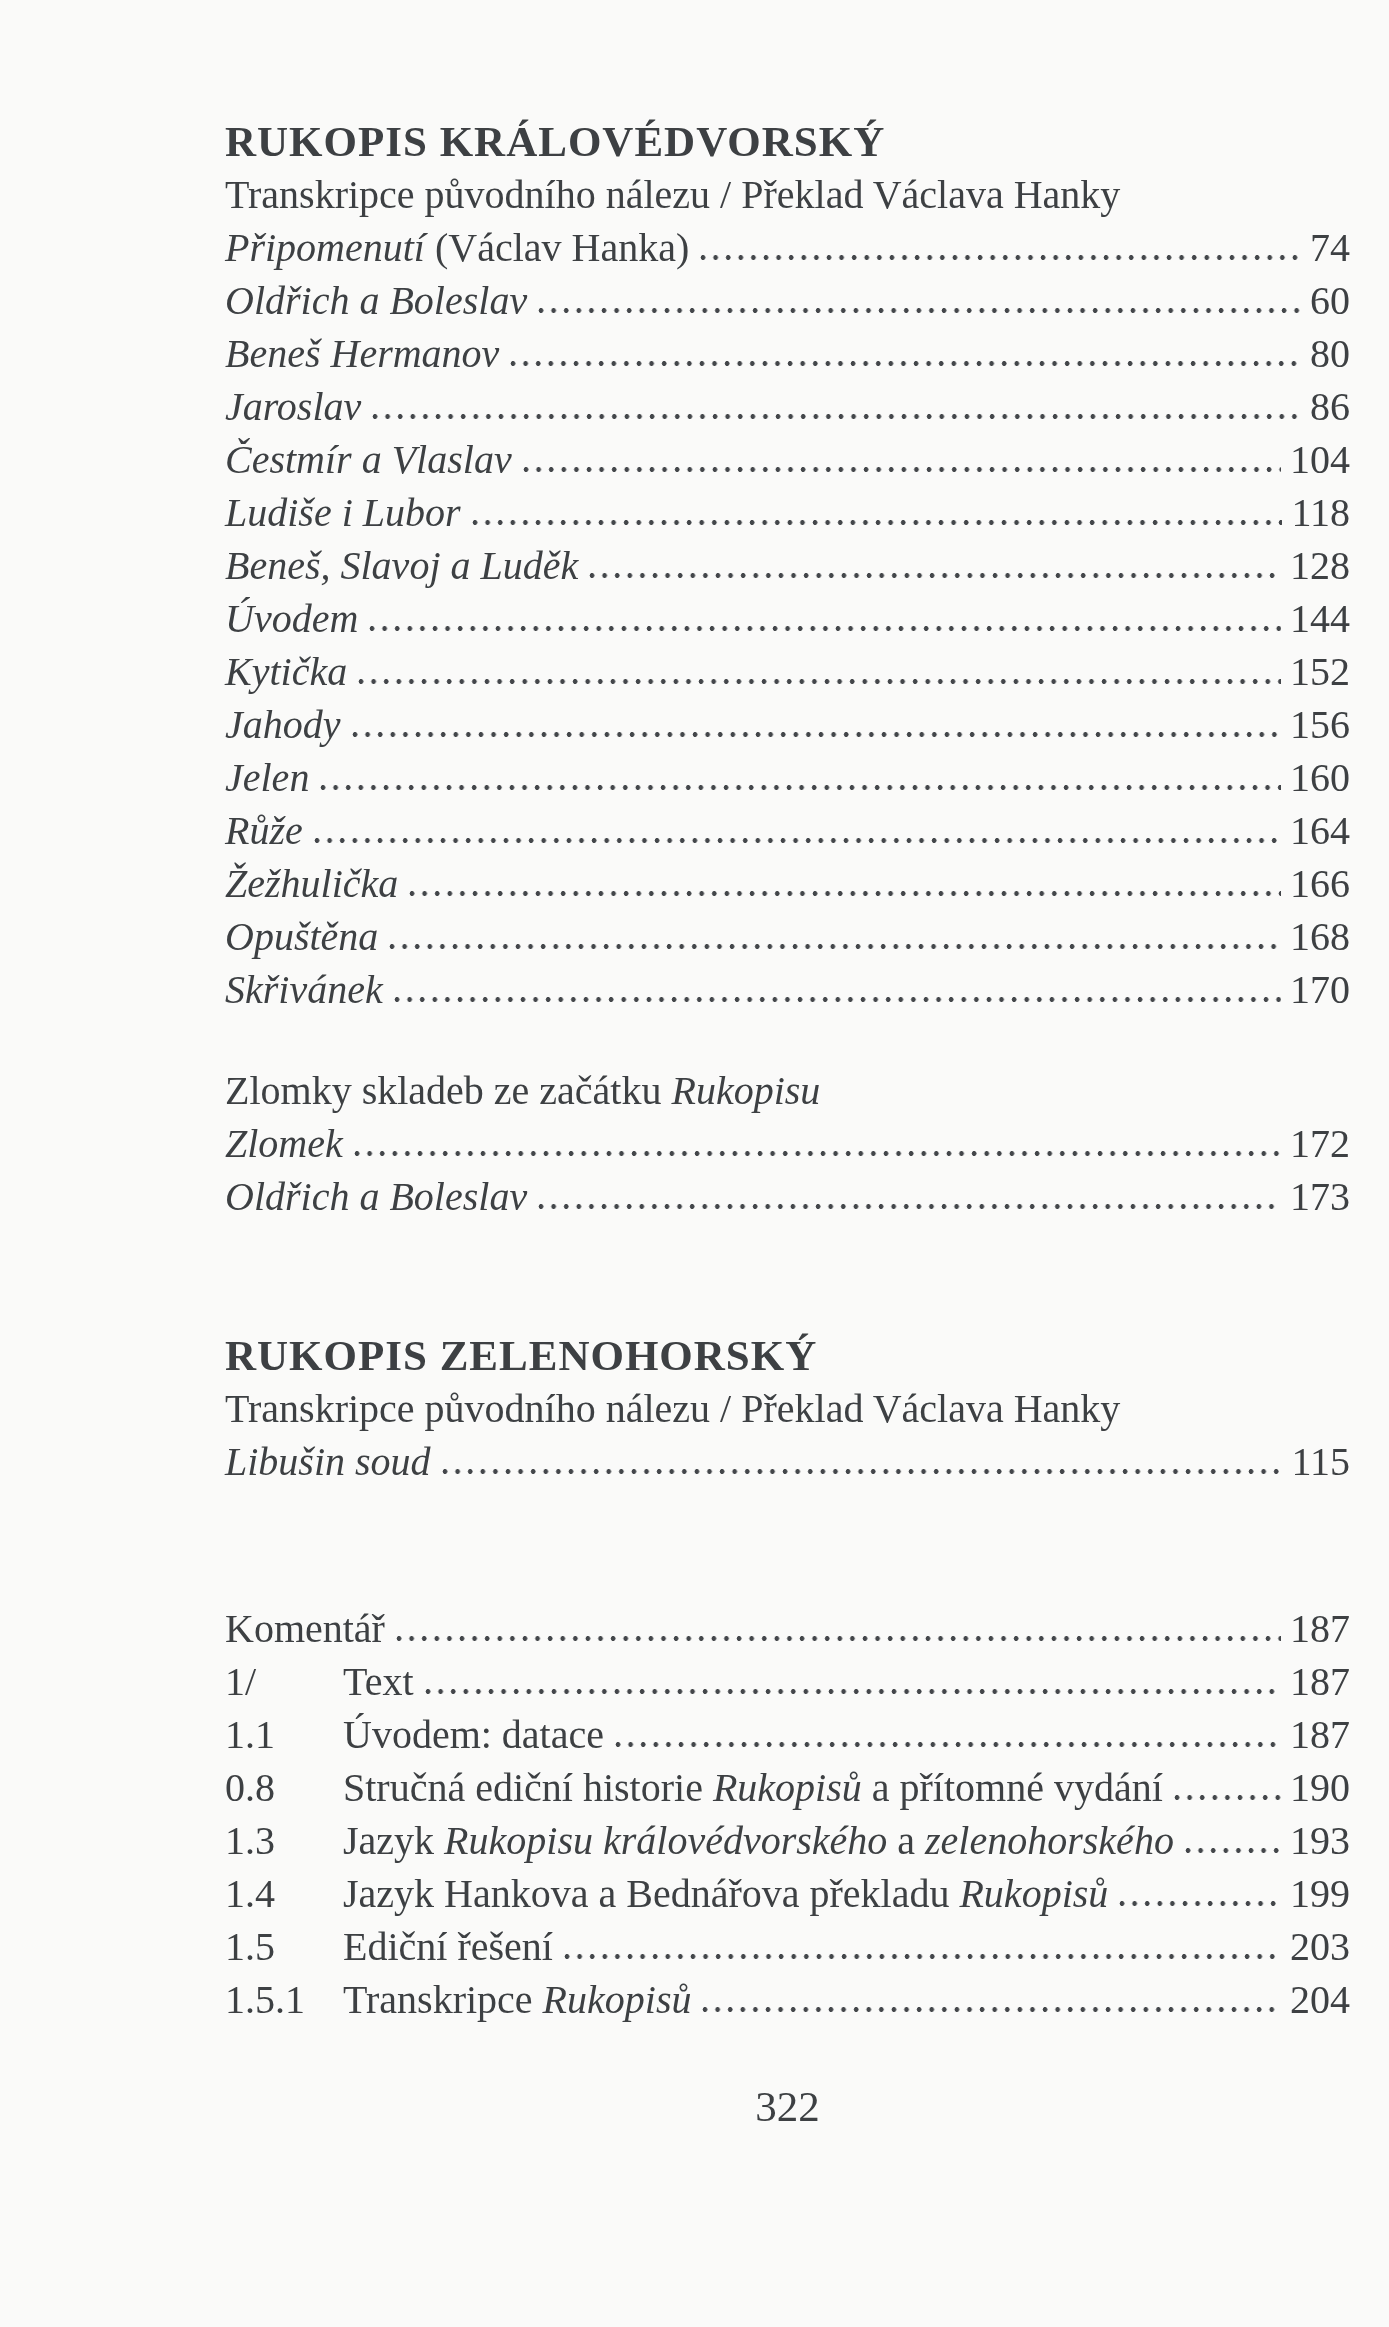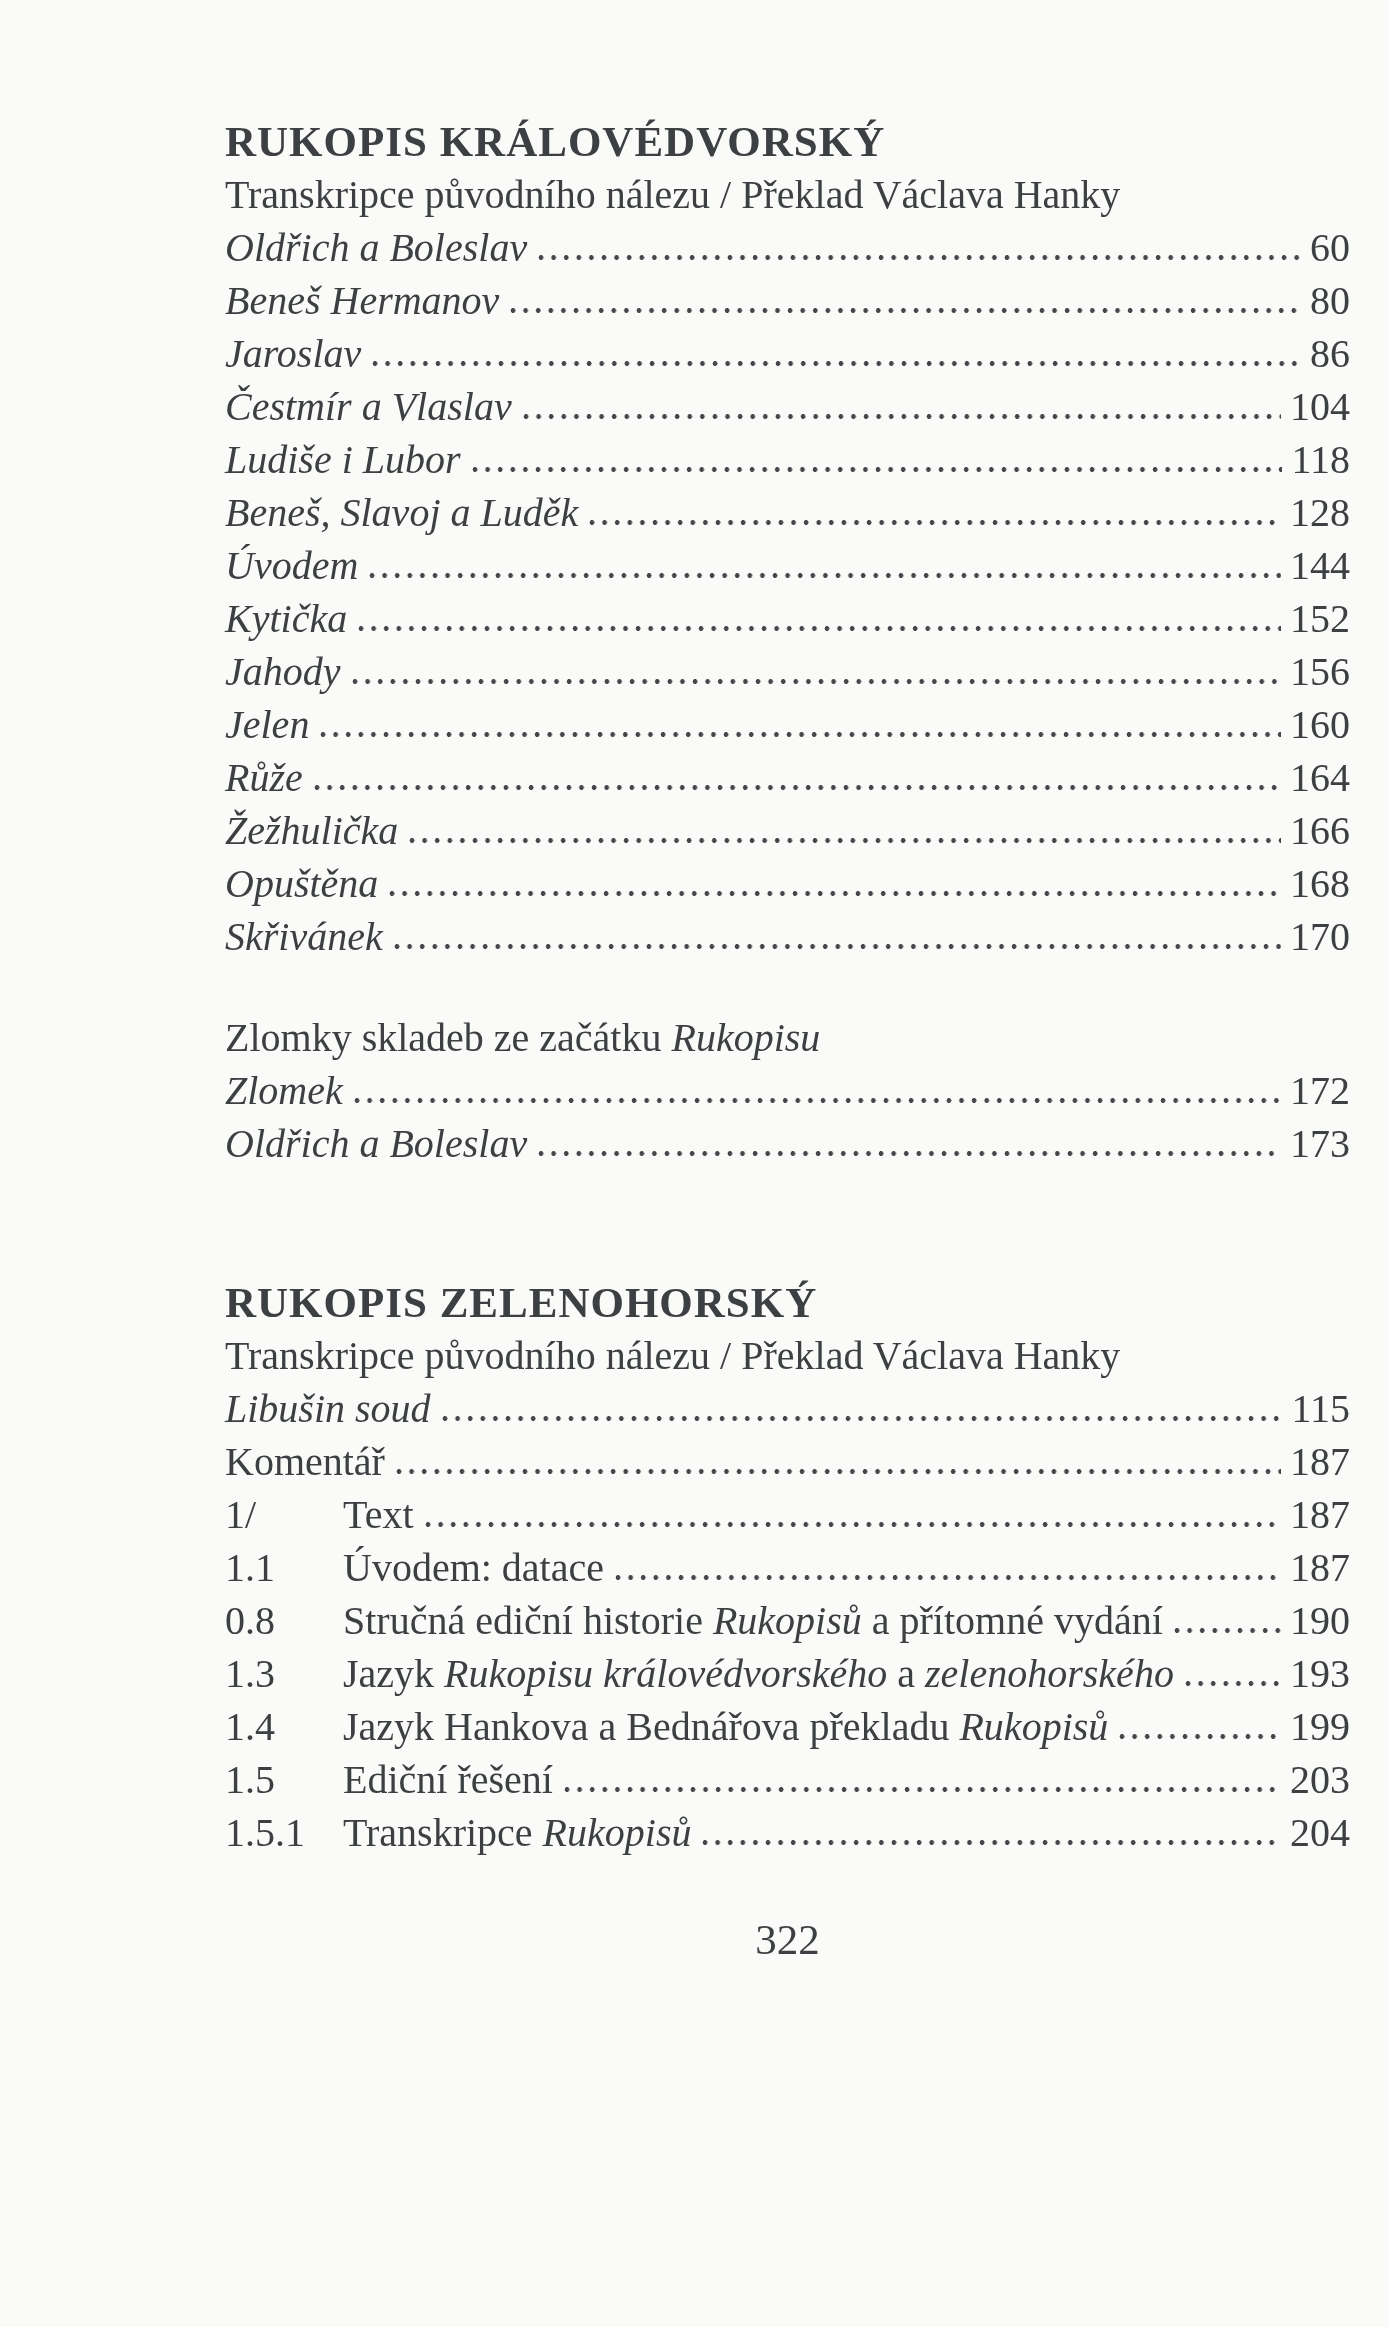--- a/index.html
+++ b/index.html
@@ -63,39 +63,44 @@
     background-image: radial-gradient(circle at 3px 3.5px, #43464a 2.1px, rgba(67,70,74,0) 2.7px);
     background-size: 12.6px 7px;
     background-repeat: repeat-x;
     background-position: left bottom;
   }
   .pg {
     flex: 0 0 auto;
     white-space: nowrap;
   }
   .section-rz { margin-top: 106px; }
-  .commentary { }
+  .commentary { margin-top: 114px; }
   .footer {
     margin-top: 58px;
     text-align: center;
     font-size: 43px;
     line-height: 46px;
   }
 </style>
 </head>
 <body>
 
 <div class="page">
   <div class="content">
 
     <section>
       <h2 class="sec-heading">RUKOPIS KRÁLOVÉDVORSKÝ</h2>
       <div class="sub-heading">Transkripce původního nálezu / Překlad Václava Hanky</div>
       <div>
 
+          <div class="row">
+            <span class="title"><span class="it">Připomenutí</span><span> (Václav Hanka)</span></span>
+            <span class="dots"></span>
+            <span class="pg">74</span>
+          </div>
 
           <div class="row">
             <span class="title"><span class="it">Oldřich a Boleslav</span></span>
             <span class="dots"></span>
             <span class="pg">60</span>
           </div>
 
           <div class="row">
             <span class="title"><span class="it">Beneš Hermanov</span></span>
             <span class="dots"></span>

